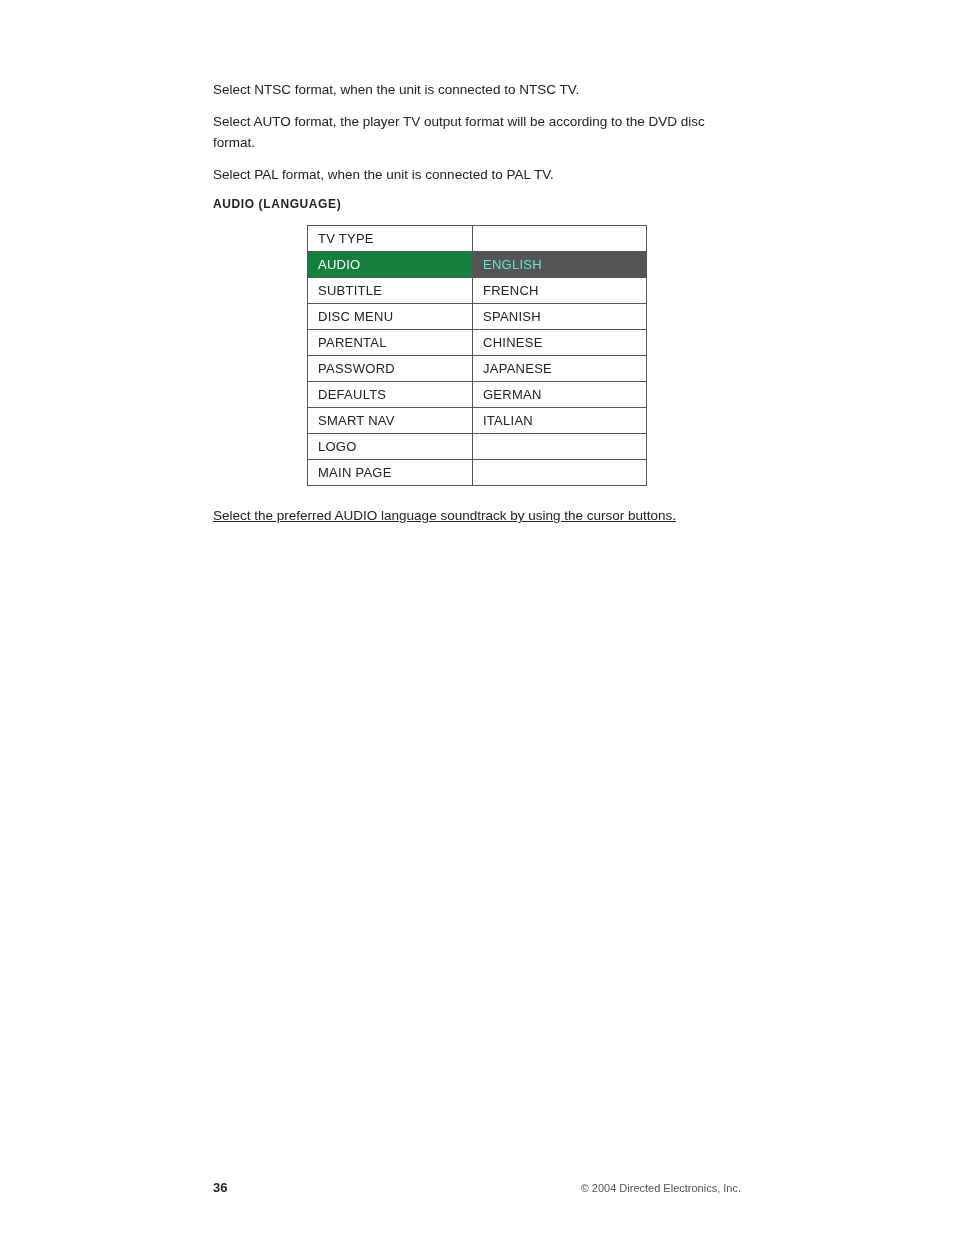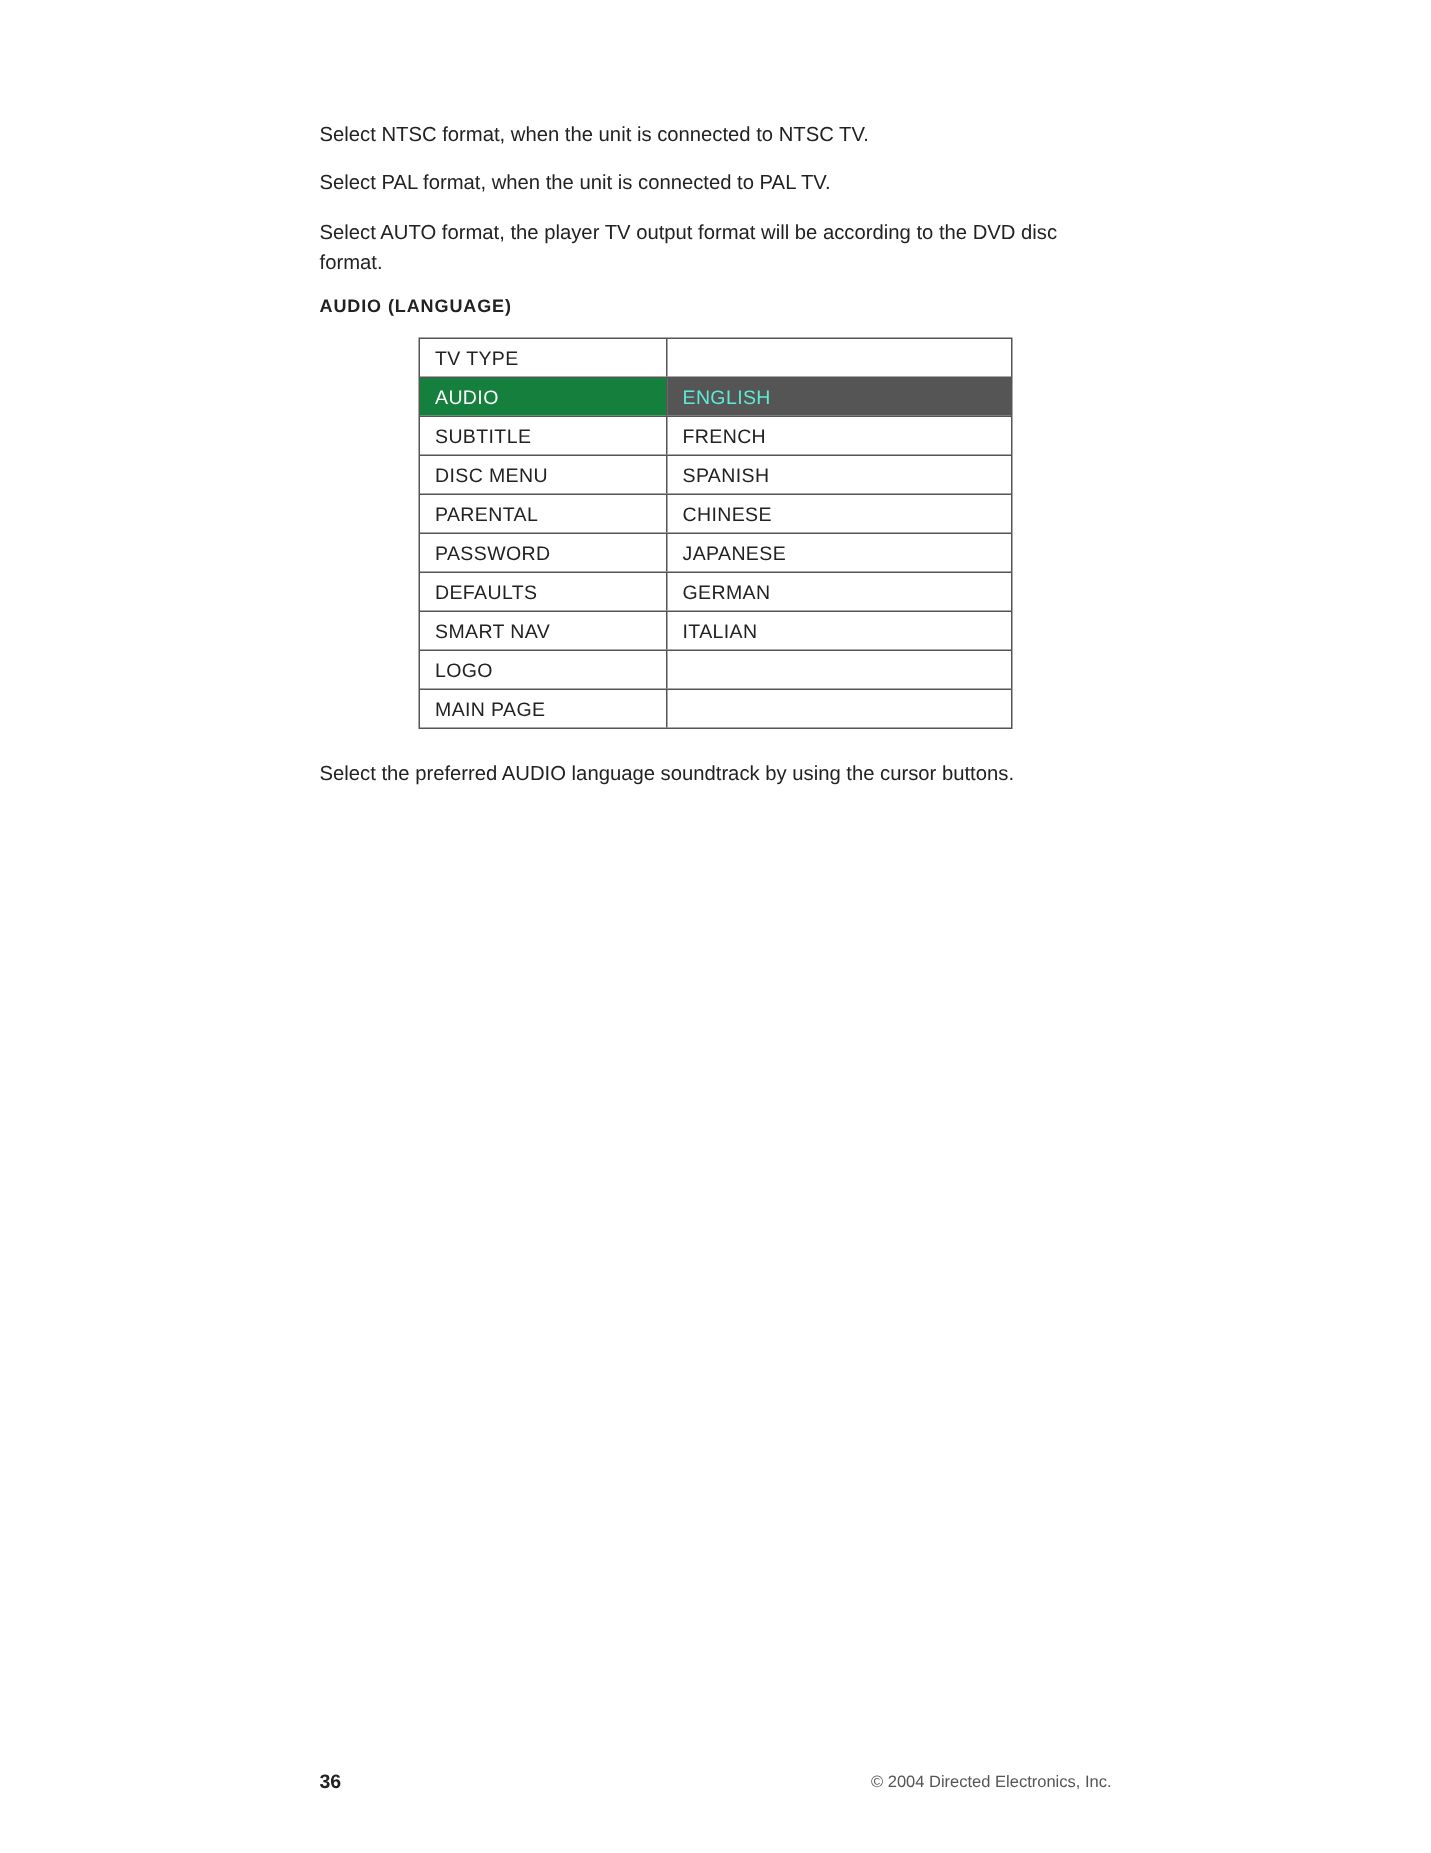--- a/index.html
+++ b/index.html
@@ -31,21 +31,21 @@
     .section-heading {
       font-weight: bold;
       font-size: 12px;
       letter-spacing: 0.05em;
       margin-top: 4px;
       margin-bottom: 14px;
     }
 
     .menu-container {
       border: 1.5px solid #555;
-      width: 396px;
+      width: 340px;
       margin: 0 auto 20px auto;
     }
 
     .menu-row {
       display: flex;
       border-bottom: 1px solid #555;
     }
 
     .menu-row:last-child {
       border-bottom: none;
@@ -78,20 +78,21 @@
 
     .menu-right.highlighted {
       background-color: #555555;
       color: #5eead4;
     }
 
     .bottom-text {
       margin-top: 18px;
       font-size: 13.5px;
       line-height: 1.5;
+      text-decoration: underline;
     }
 
     .page-footer {
       position: absolute;
       bottom: 40px;
       left: 213px;
       right: 213px;
       display: flex;
       justify-content: space-between;
       align-items: center;
@@ -106,22 +107,22 @@
       font-size: 11px;
       color: #555;
     }
   </style>
 </head>
 <body>
 
 <div class="page-content">
 
   <p class="paragraph">Select NTSC format, when the unit is connected to NTSC TV.</p>
+  <p class="paragraph">Select AUTO format, the player TV output format will be according to the DVD disc format.</p>
   <p class="paragraph">Select PAL format, when the unit is connected to PAL TV.</p>
-  <p class="paragraph">Select AUTO format, the player TV output format will be according to the DVD disc format.</p>
 
   <p class="section-heading">AUDIO (LANGUAGE)</p>
 
   <div class="menu-container">
 
     <div class="menu-row">
       <div class="menu-left menu-tv-type-row">
         <span>TV TYPE</span>
       </div>
       <div class="menu-right"></div>

